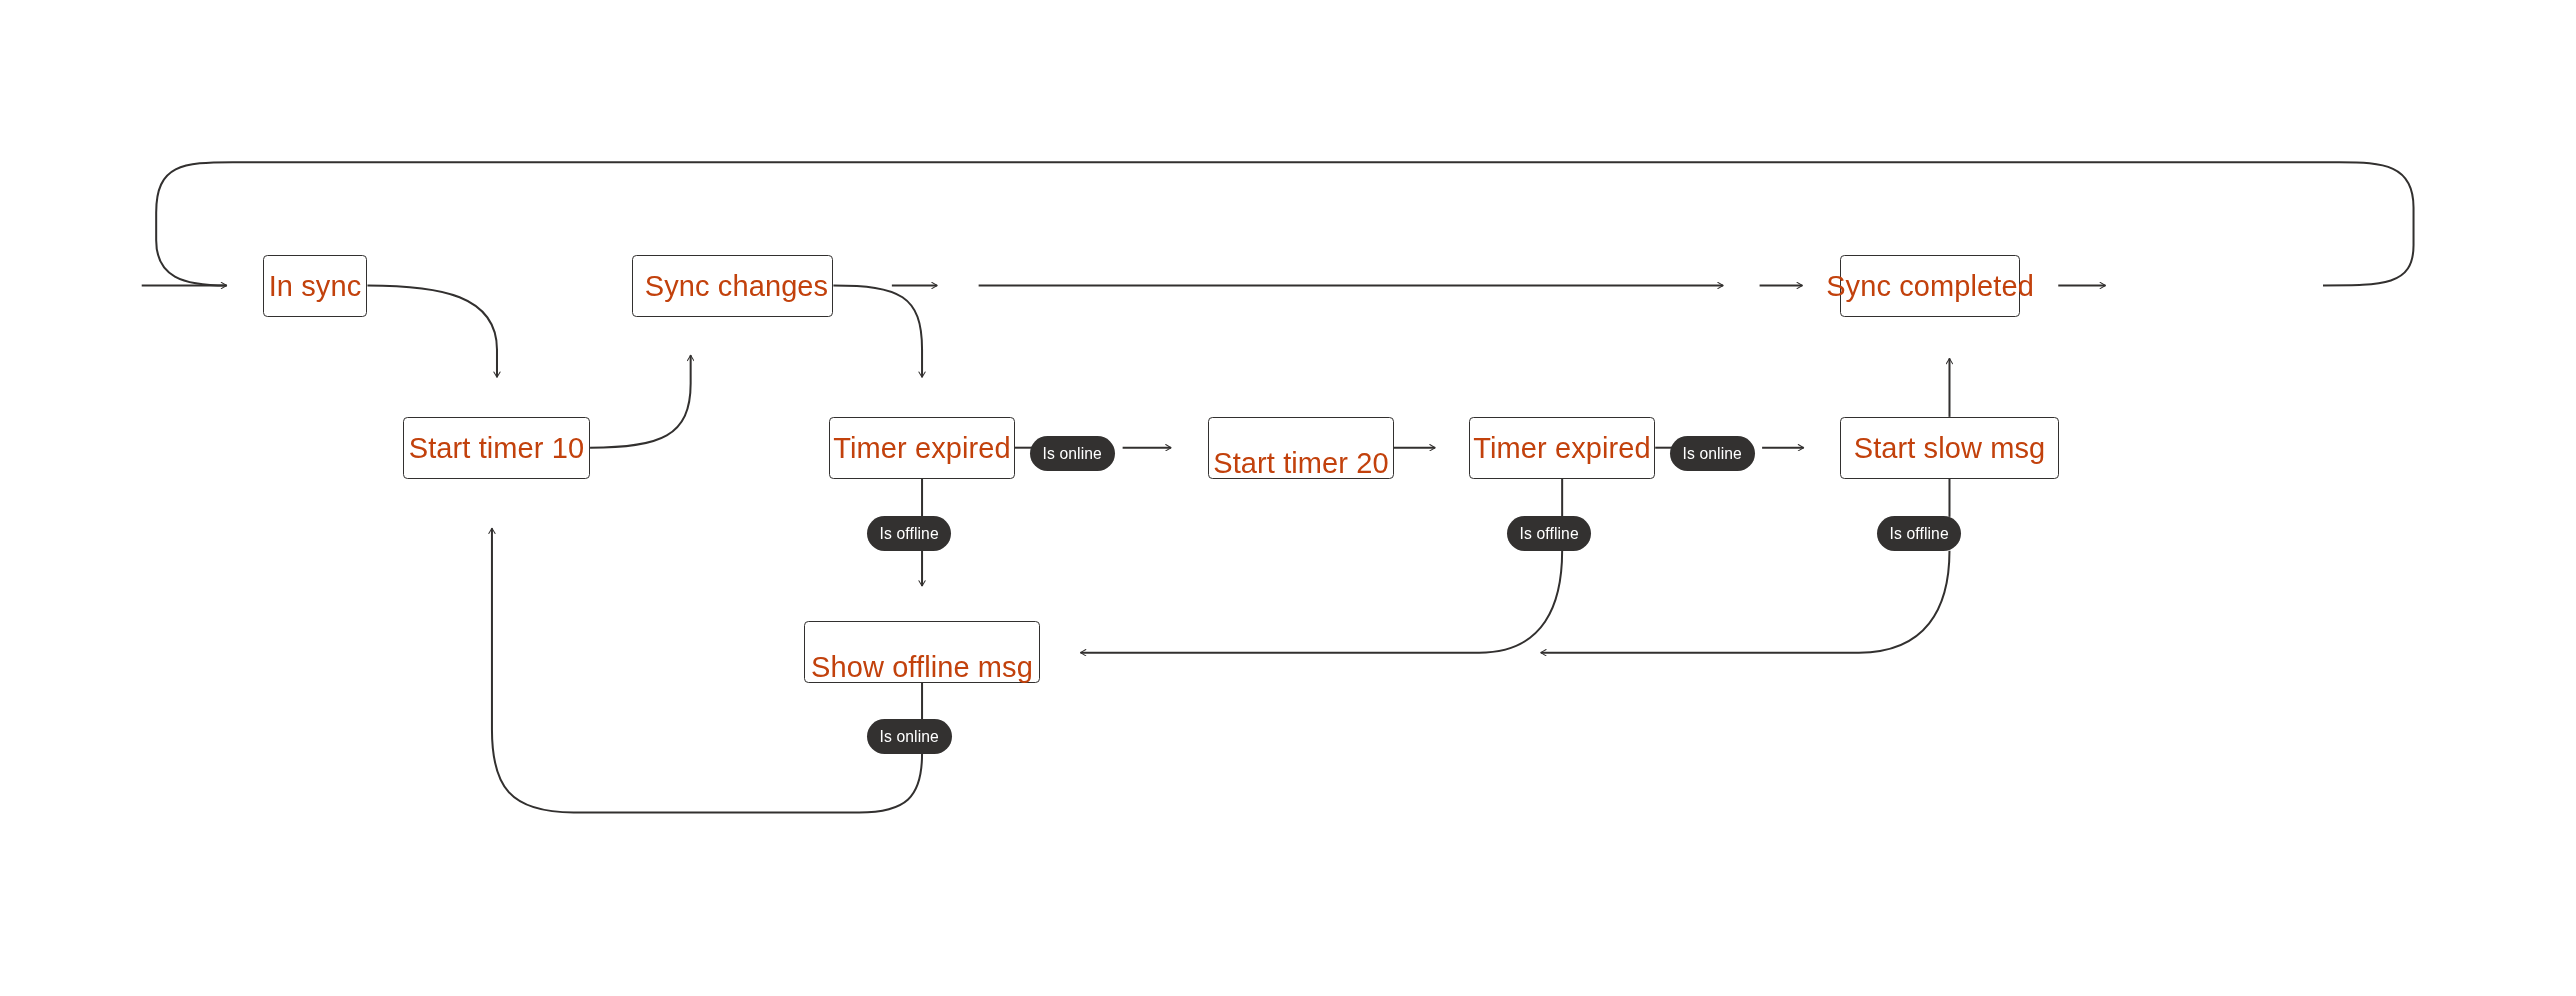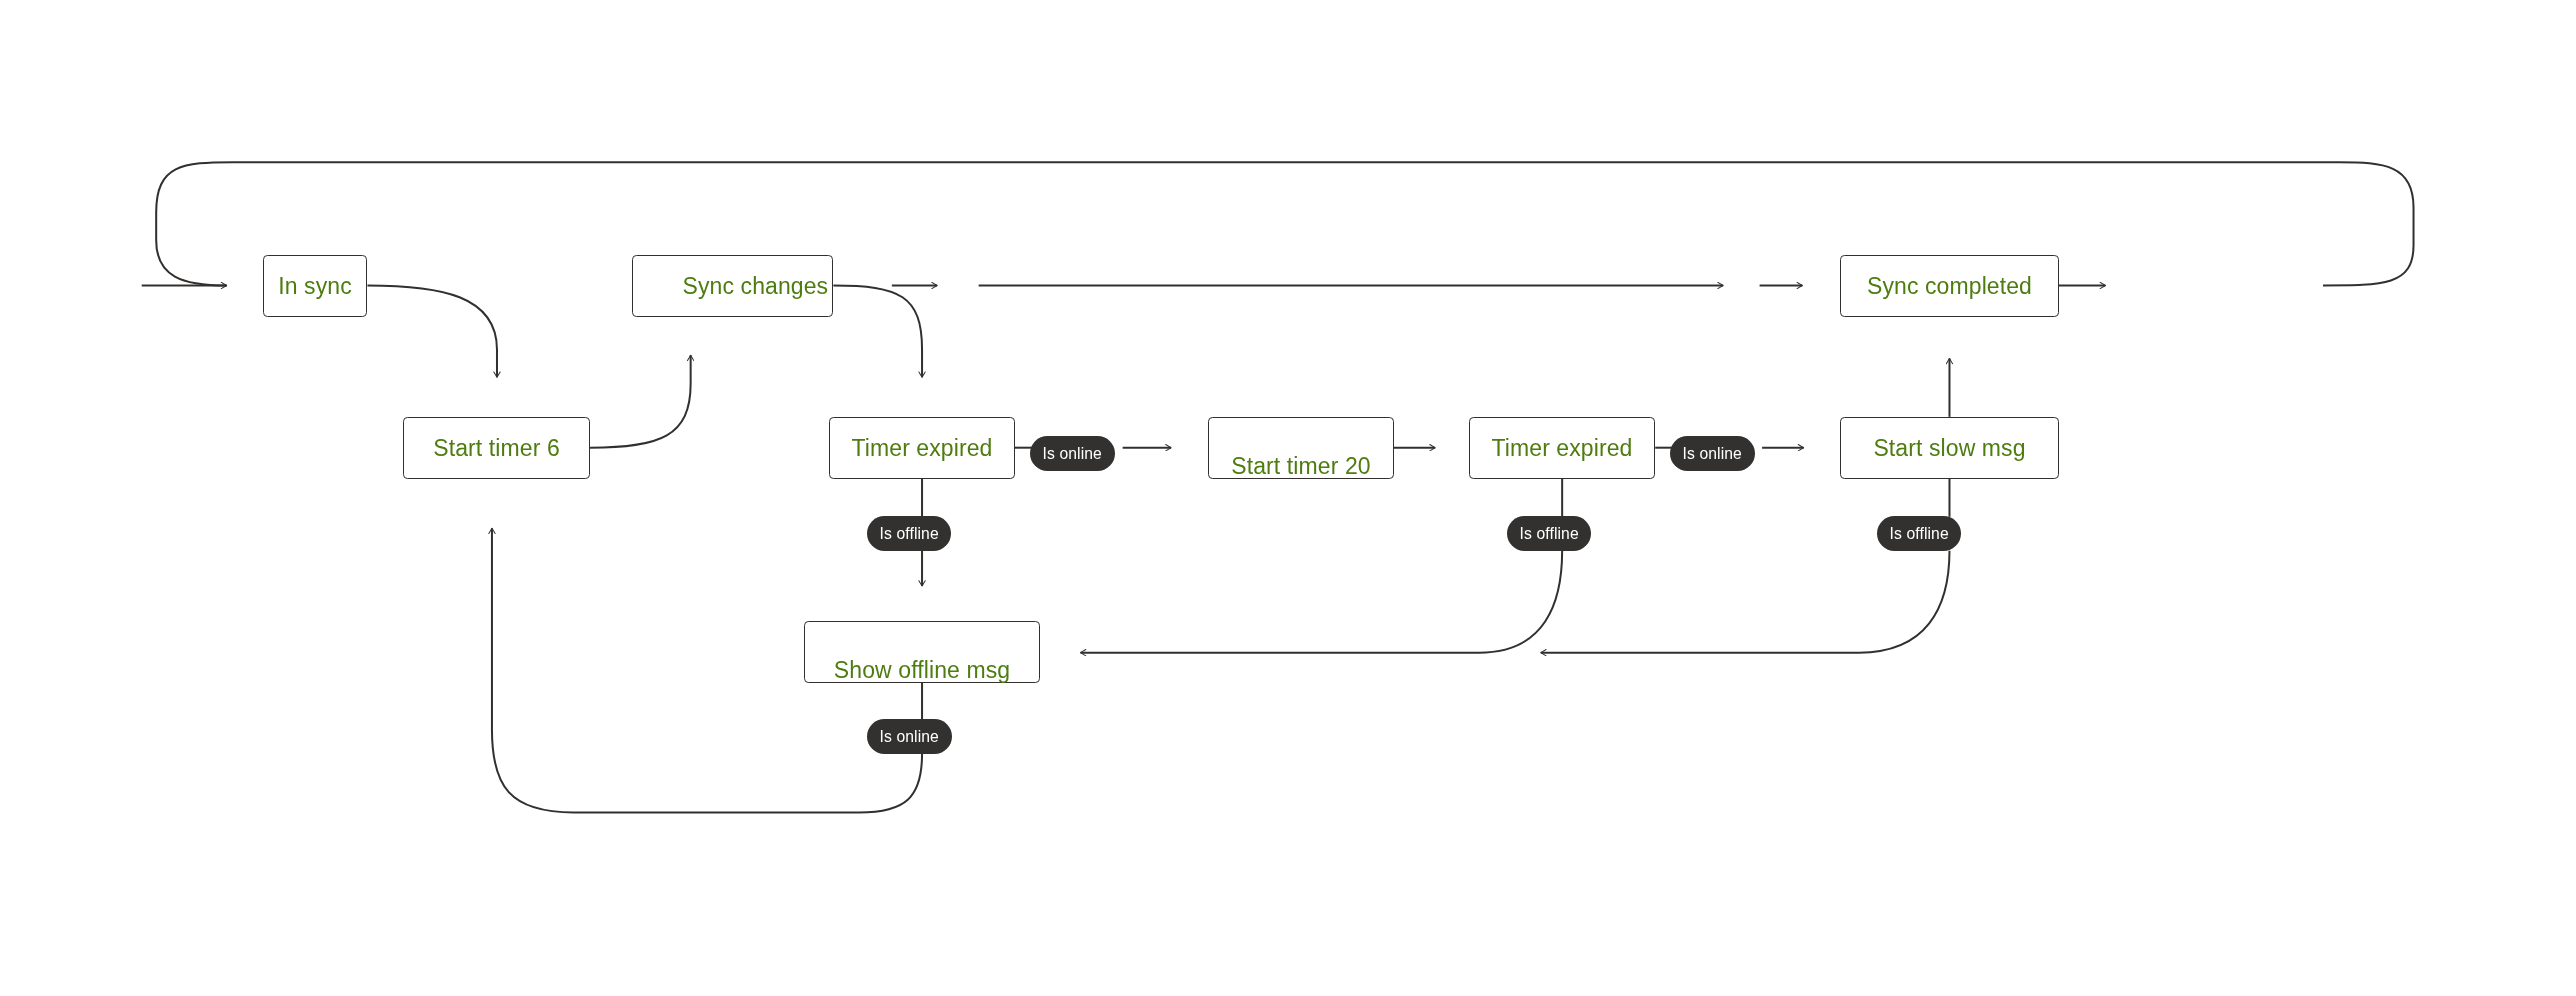--- a/index.html
+++ b/index.html
@@ -28,22 +28,22 @@
   }
   .node {
     position: absolute;
     box-sizing: border-box;
     background: #ffffff;
     border: 1.6px solid #32302f;
     border-radius: 4.4px;
     display: flex;
     align-items: center;
     justify-content: center;
-    color: #4d7c0f;
-    font-size: 23px;
+    color: #c2410c;
+    font-size: 29px;
     letter-spacing: 0.1px;
     white-space: nowrap;
     z-index: 4;
   }
   .node .node-label {
     display: block;
     line-height: 1;
     padding: 0 3.8px;
   }
   .pill {
@@ -129,21 +129,21 @@
                C 810,1292 782,1250 782,1160
                L 782,840" marker-end="url(#ah)"></path>
     </g>
   </svg>
 
   <div class="node" style="left:263px; top:255px; width:104px; height:62px;">
     <span class="node-label">In sync</span>
   </div>
 
   <div class="node" style="left:403px; top:417px; width:187px; height:62px;">
-    <span class="node-label">Start timer 6</span>
+    <span class="node-label">Start timer 10</span>
   </div>
 
   <div class="node" style="left:632px; top:255px; width:201px; height:62px;justify-content:flex-end;">
     <span class="node-label">Sync changes</span>
   </div>
 
   <div class="node" style="left:829px; top:417px; width:186px; height:62px;">
     <span class="node-label">Timer expired</span>
   </div>
 
@@ -152,21 +152,21 @@
   </div>
 
   <div class="node" style="left:1469px; top:417px; width:186px; height:62px;">
     <span class="node-label">Timer expired</span>
   </div>
 
   <div class="node" style="left:1840px; top:417px; width:219px; height:62px;">
     <span class="node-label">Start slow msg</span>
   </div>
 
-  <div class="node" style="left:1840px; top:255px; width:219px; height:62px;">
+  <div class="node" style="left:1840px; top:255px; width:180px; height:62px;">
     <span class="node-label">Sync completed</span>
   </div>
 
 
   <div class="node" style="left:804px; top:621px; width:236px; height:62px;align-items:flex-end;">
     <span class="node-label">Show offline msg</span>
   </div>
 
   <div class="pill" style="left:1030px; top:436px;">
     <span class="pill-label">Is online</span>

